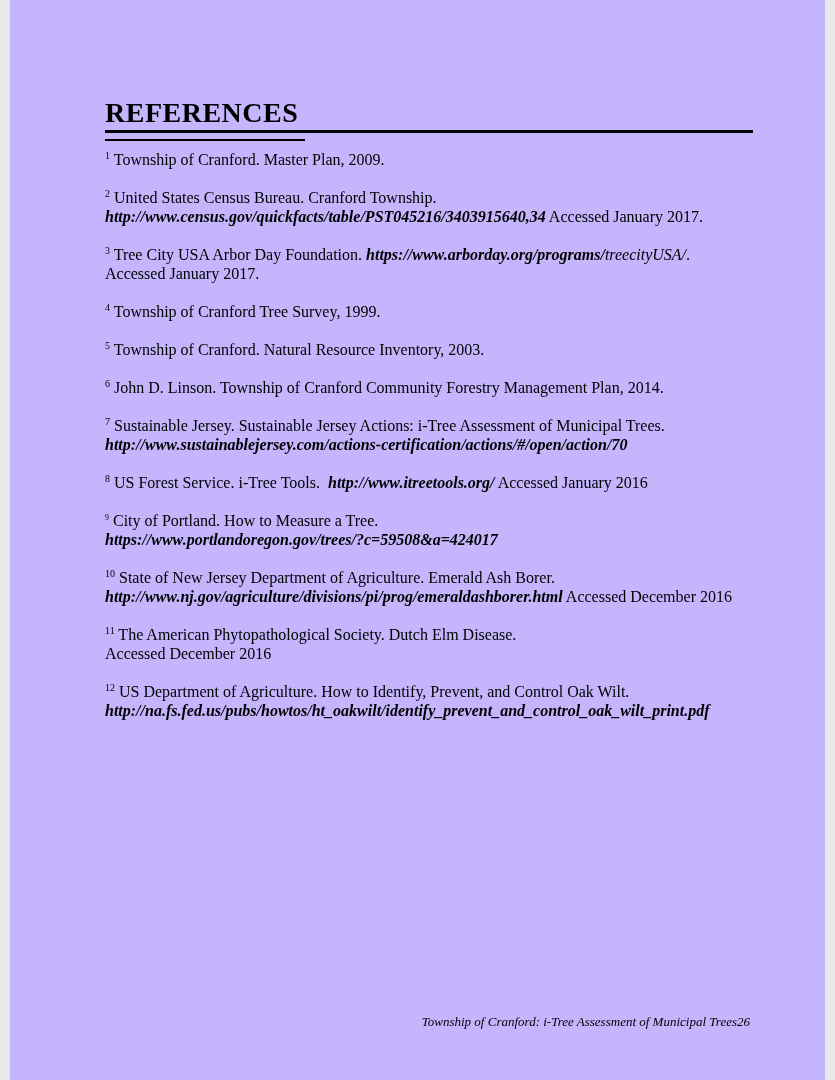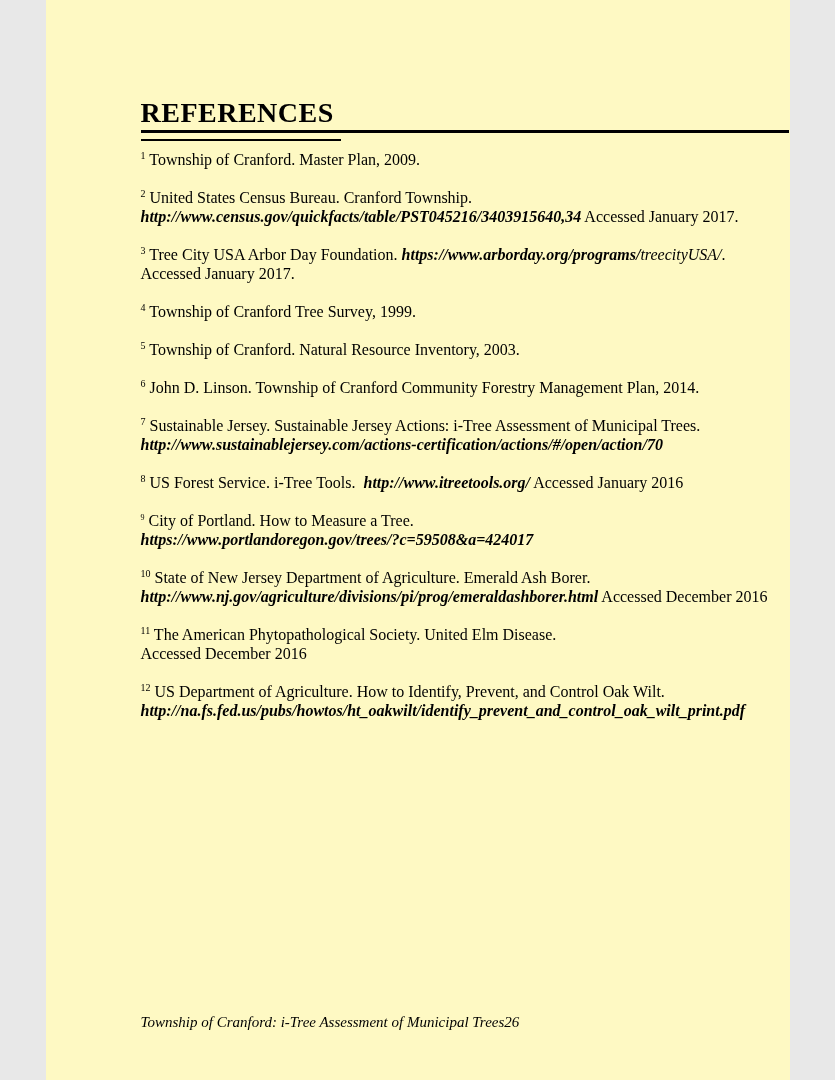--- a/index.html
+++ b/index.html
@@ -1,21 +1,21 @@
 <!DOCTYPE html>
 <html><head>
 <meta charset="utf-8">
 <style>
   html, body { margin: 0; padding: 0; background: #e8e8e8; }
   .page {
     position: relative;
-    width: 744px;
+    width: 815px;
     height: 1080px;
     margin: 0 auto;
-    background: #fef9c3;
+    background: #c4b5fd;
     font-family: "Liberation Serif", "DejaVu Serif", serif;
     color: #000000;
     overflow: hidden;
   }
   .content {
     position: absolute;
     left: 95px;
     top: 98px;
     width: 648px;
   }
@@ -54,23 +54,23 @@
   .refnum.small { font-size: 8px; }
   .seg-n { font-style: normal; font-weight: normal; }
   .seg-i { font-style: italic; font-weight: normal; text-align: center; }
   .seg-bi { font-style: italic; font-weight: bold; }
   .footer {
     position: absolute;
     left: 95px;
     top: 1013px;
     width: 645px;
     display: flex;
-    justify-content: flex-start;
+    justify-content: flex-end;
     font-style: italic;
-    font-size: 15px;
+    font-size: 13px;
     line-height: 18px;
   }
 </style>
 </head>
 <body>
 
 <div class="page">
   <div class="content">
     <h1 class="doc-title">REFERENCES</h1>
     <div class="rule-thick"></div>
@@ -105,21 +105,21 @@
         </div>
         <div class="ref">
           <div class="line"><sup class="refnum small">9</sup> <span class="seg-n">City of Portland. How to Measure a Tree.</span></div>
           <div class="line"><span class="seg-bi">https://www.portlandoregon.gov/trees/?c=59508&amp;a=424017</span></div>
         </div>
         <div class="ref">
           <div class="line"><sup class="refnum">10</sup> <span class="seg-n">State of New Jersey Department of Agriculture. Emerald Ash Borer.</span></div>
           <div class="line"><span class="seg-bi">http://www.nj.gov/agriculture/divisions/pi/prog/emeraldashborer.html</span><span class="seg-n"> Accessed December 2016</span></div>
         </div>
         <div class="ref">
-          <div class="line"><sup class="refnum">11</sup> <span class="seg-n">The American Phytopathological Society. United Elm Disease.</span></div>
+          <div class="line"><sup class="refnum">11</sup> <span class="seg-n">The American Phytopathological Society. Dutch Elm Disease.</span></div>
           <div class="line"><span class="seg-n">Accessed December 2016</span></div>
         </div>
         <div class="ref">
           <div class="line"><sup class="refnum">12</sup> <span class="seg-n">US Department of Agriculture. How to Identify, Prevent, and Control Oak Wilt.</span></div>
           <div class="line"><span class="seg-bi">http://na.fs.fed.us/pubs/howtos/ht_oakwilt/identify_prevent_and_control_oak_wilt_print.pdf</span></div>
         </div>
       </div>
   </div>
 
   <div class="footer">

